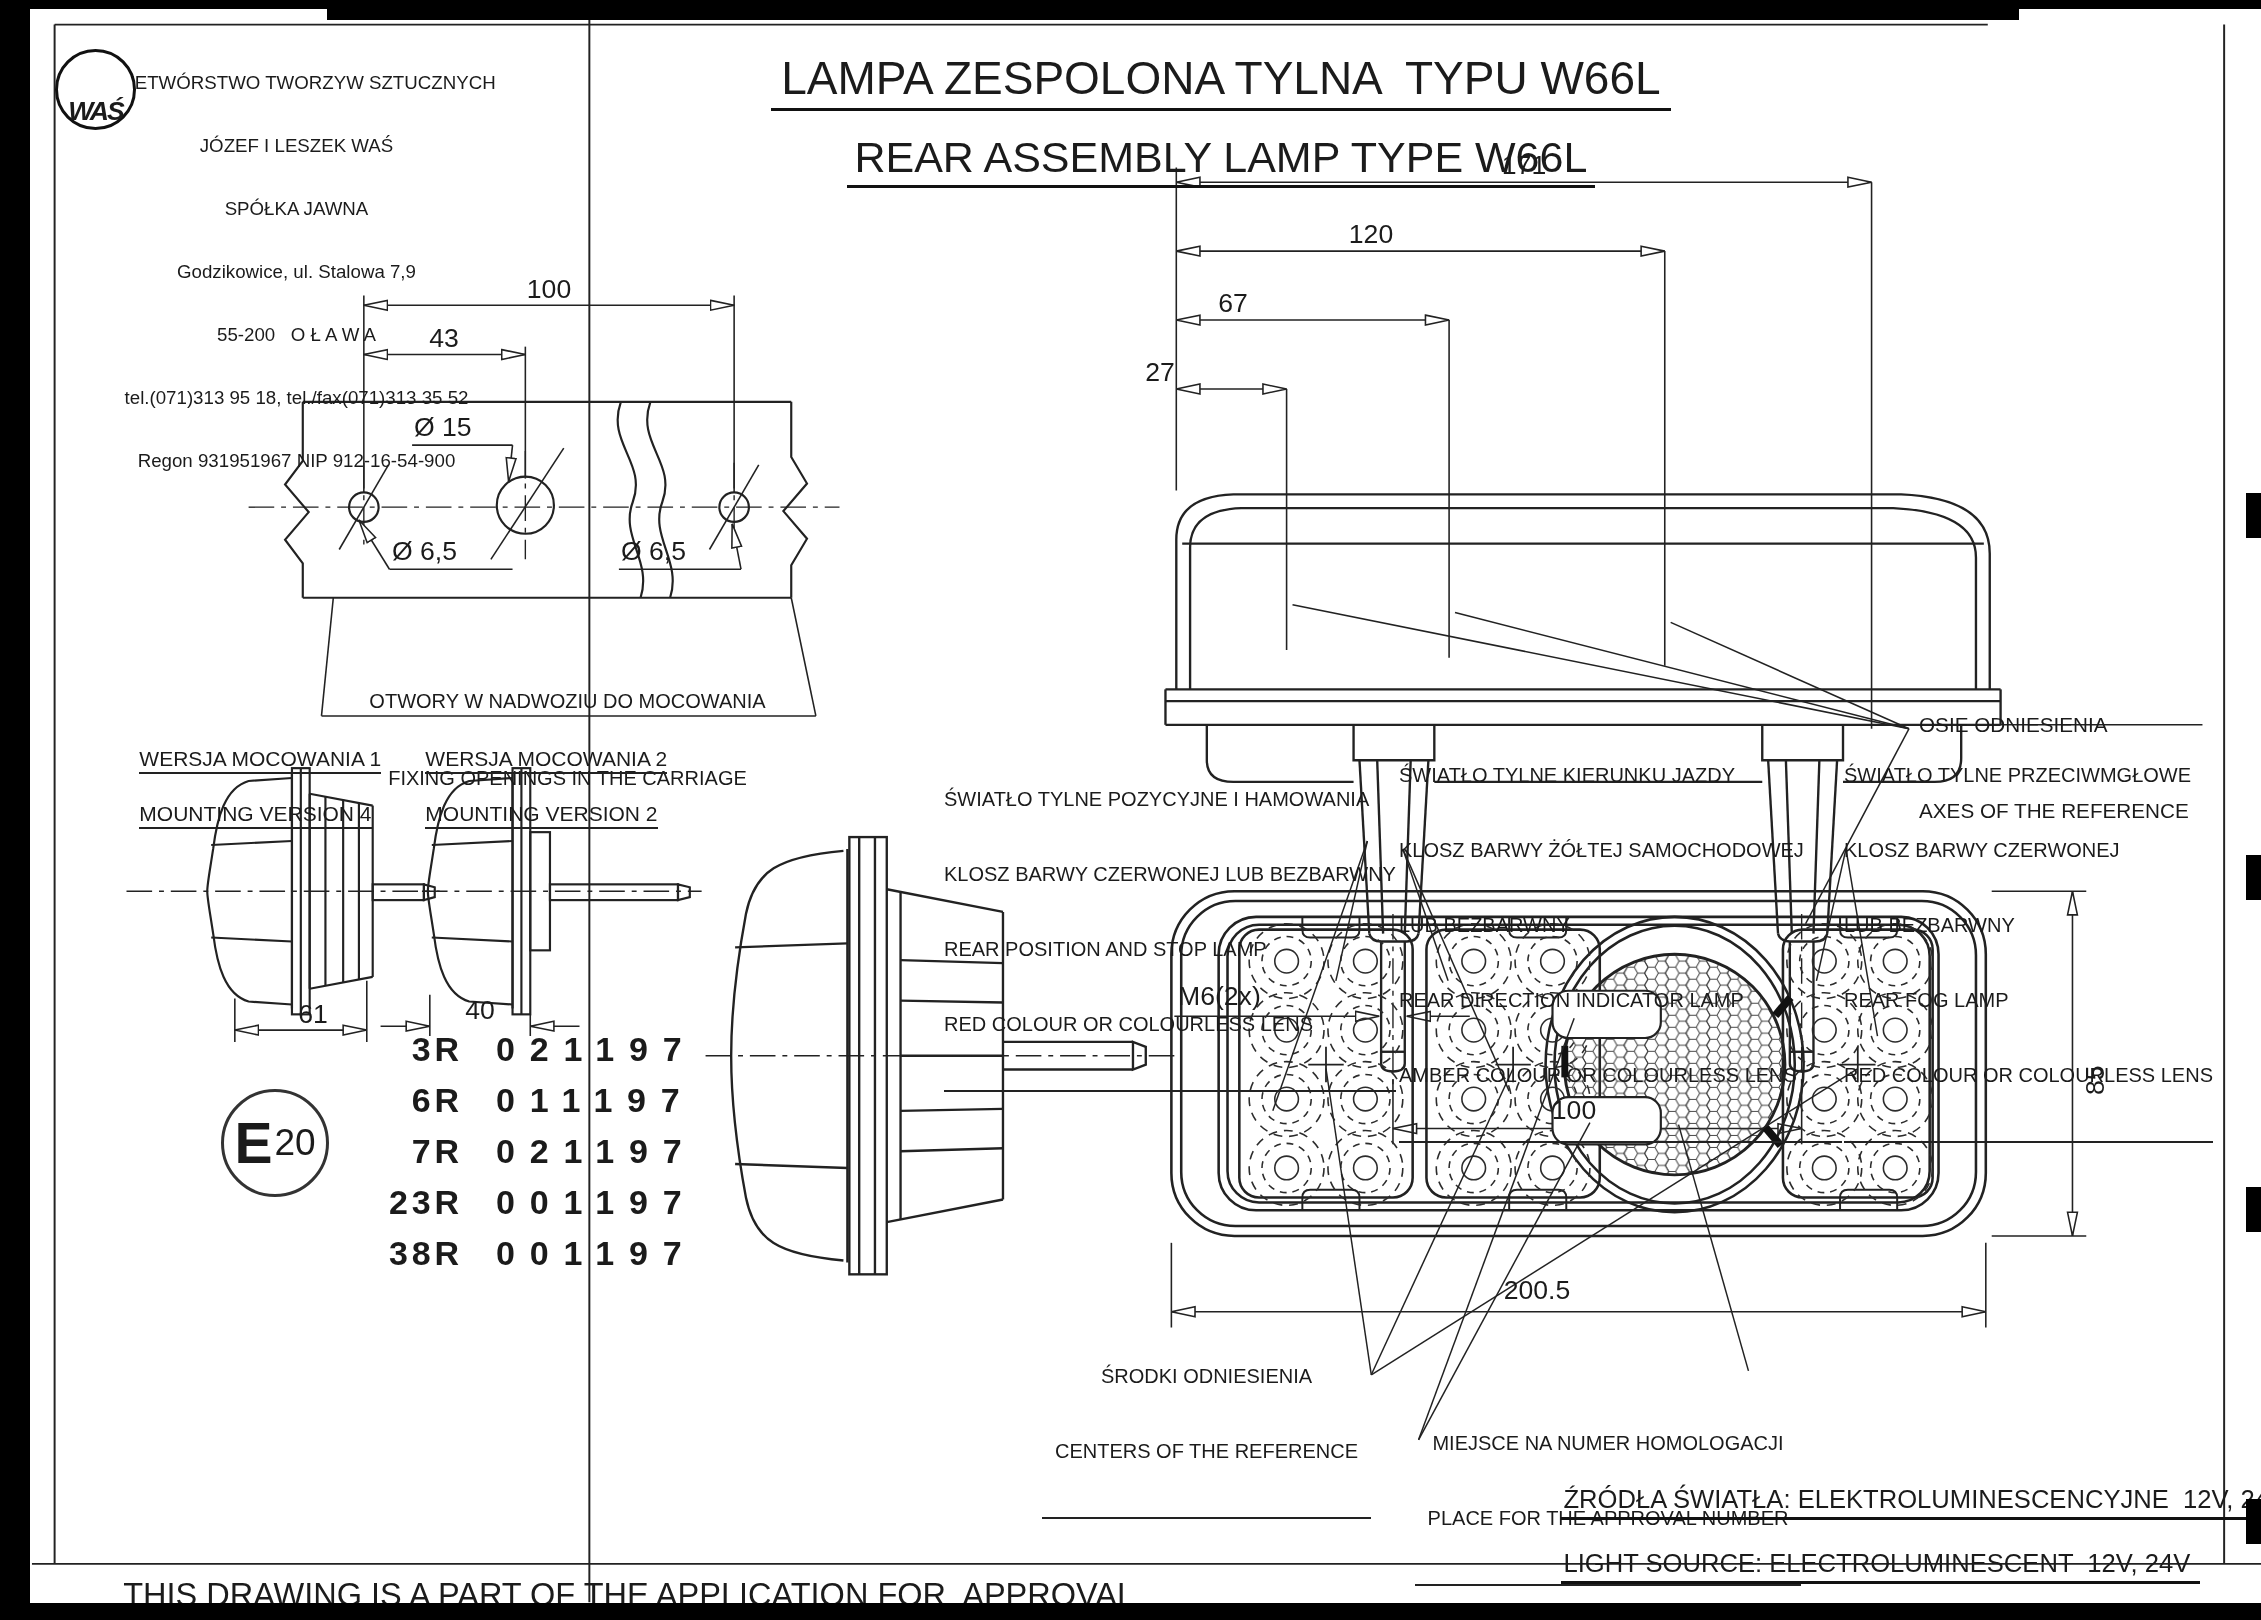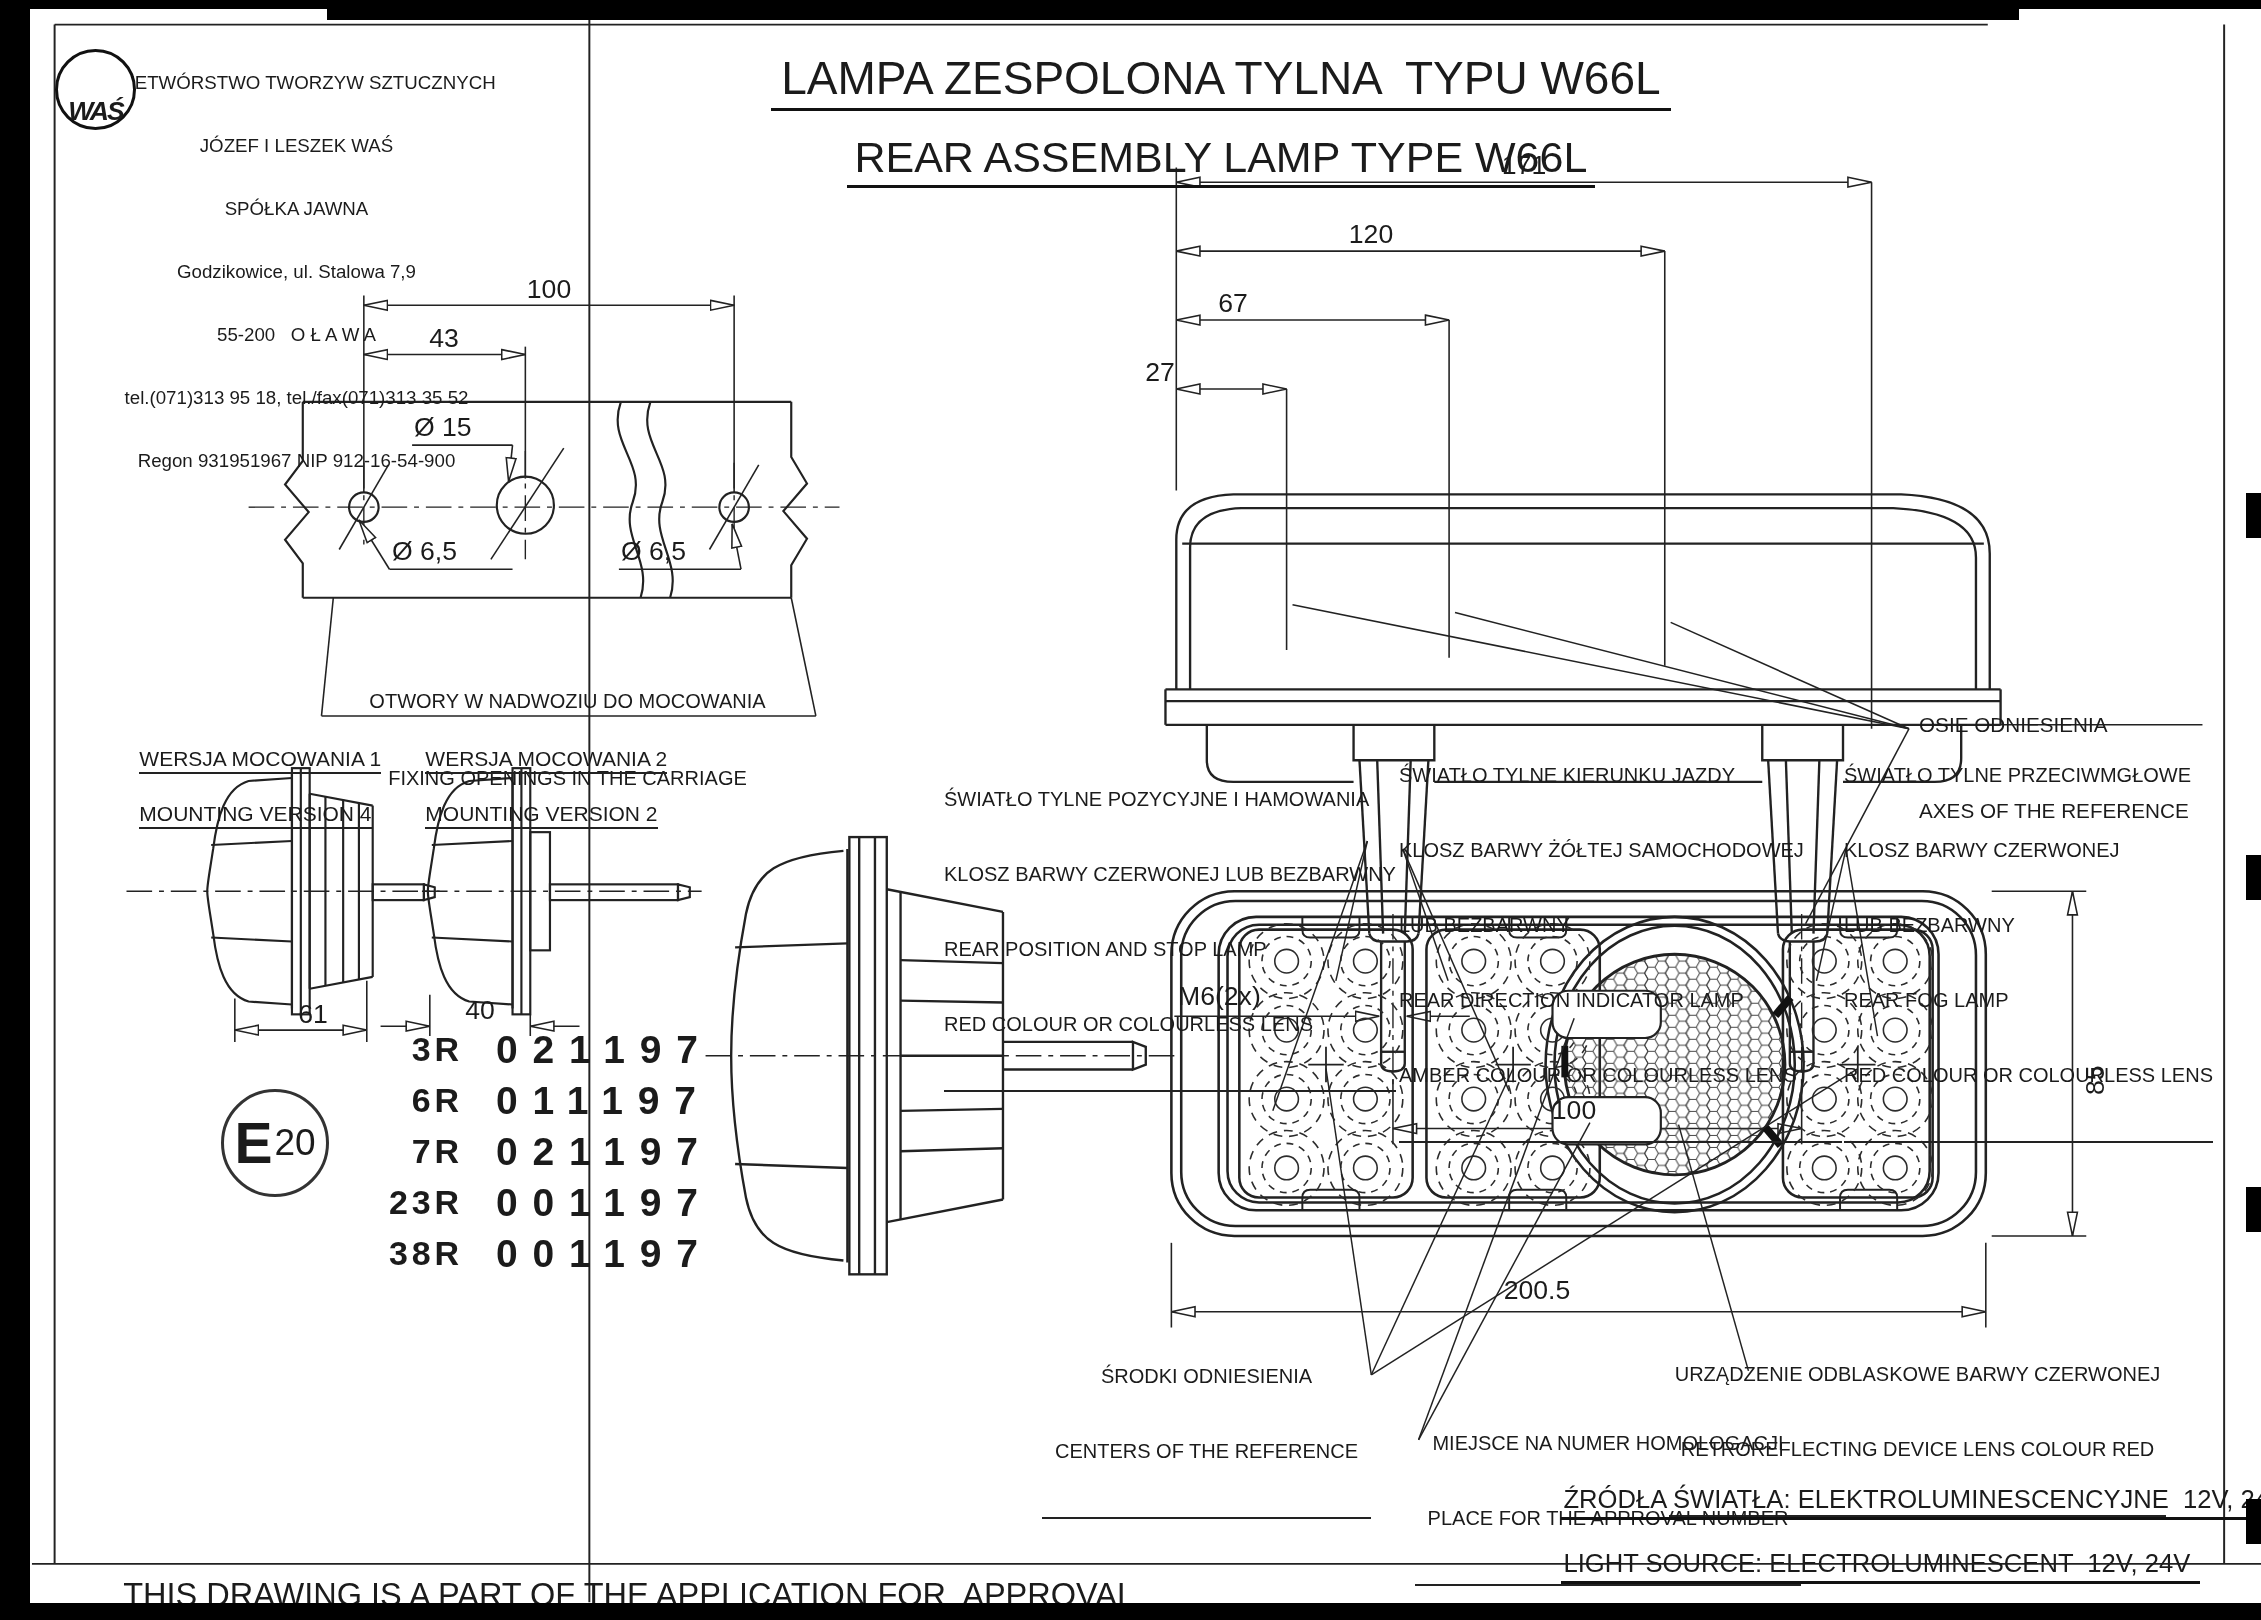--- a/index.html
+++ b/index.html
@@ -23,21 +23,21 @@
   .titlebox{left:690px;top:33px;width:1044px;text-align:center;}
   .titlebox .l1{display:inline-block;font-size:46px;border-bottom:3.9px solid #111;padding:0 9.9px 3px 9.9px;}
   .titlebox .l2{display:inline-block;font-size:43px;border-bottom:3.9px solid #111;padding:0 7.9px 3px 7.9px;margin-top:3.9px;}
   
   .mnt{font-size:21px;line-height:23.6px;}
   .mnt span{display:inline-block;border-bottom:2.5px solid #222;padding-bottom:2px;margin-bottom:3.9px;}
   
   .apr{position:absolute;left:347px;top:1024px;}
   .apr .row{display:flex;align-items:center;height:51px;}
   .apr .code{width:116px;text-align:right;font-size:34px;letter-spacing:3.9px;font-weight:bold;}
-  .apr .num{margin-left:33px;font-size:39px;letter-spacing:14.8px;font-weight:bold;}
+  .apr .num{margin-left:33px;font-size:34px;letter-spacing:14.8px;font-weight:bold;}
   .e20{position:absolute;left:221px;top:1089px;width:102px;height:102px;border:3px solid #333;
        border-radius:50%;display:flex;align-items:center;justify-content:center;background:#fff;}
   .e20 .E{font-size:57px;font-weight:bold;}
   .e20 .n{font-size:37px;margin-left:2px;}
   
   .f1{font-size:32.5px;}
   .f1 span{display:inline-block;border-bottom:3px solid #111;padding:0 13.8px 3.9px 2px;}
   .f2{font-size:25.6px;}
   .f2 span{display:inline-block;border-bottom:3px solid #111;padding:0 9.9px 3px 2px;}
 </style>
@@ -481,24 +481,20 @@
     <div>RED COLOUR OR COLOURLESS LENS</div>
   </div>
 
   <span class="t dimt c" style="left:1537px;top:1275px;">200.5</span>
   <span class="t dimt" style="left:2080px;top:1095px;transform:rotate(-90deg);transform-origin:0 0;">85</span>
 
   <div class="t lbl ublk cen" style="left:1042px;top:1314px;width:329px;">
     <div>ŚRODKI ODNIESIENIA</div>
     <div>CENTERS OF THE REFERENCE</div>
   </div>
-  <div class="t lbl ublk cen" style="left:1669px;top:1312px;width:497px;">
-    <div>URZĄDZENIE ODBLASKOWE BARWY CZERWONEJ</div>
-    <div>RETROREFLECTING DEVICE LENS COLOUR RED</div>
-  </div>
   <div class="t lbl ublk cen" style="left:1415px;top:1381px;width:386px;">
     <div>MIEJSCE NA NUMER HOMOLOGACJI</div>
     <div>PLACE FOR THE APPROVAL NUMBER</div>
   </div>
 
   <div class="t f1" style="left:85px;top:1460px;">
     <br>
     <span style="margin-top:5.9px;">THIS DRAWING IS A PART OF THE APPLICATION FOR  APPROVAL</span>
   </div>
   <div class="t f2" style="left:1533px;top:1456px;">

